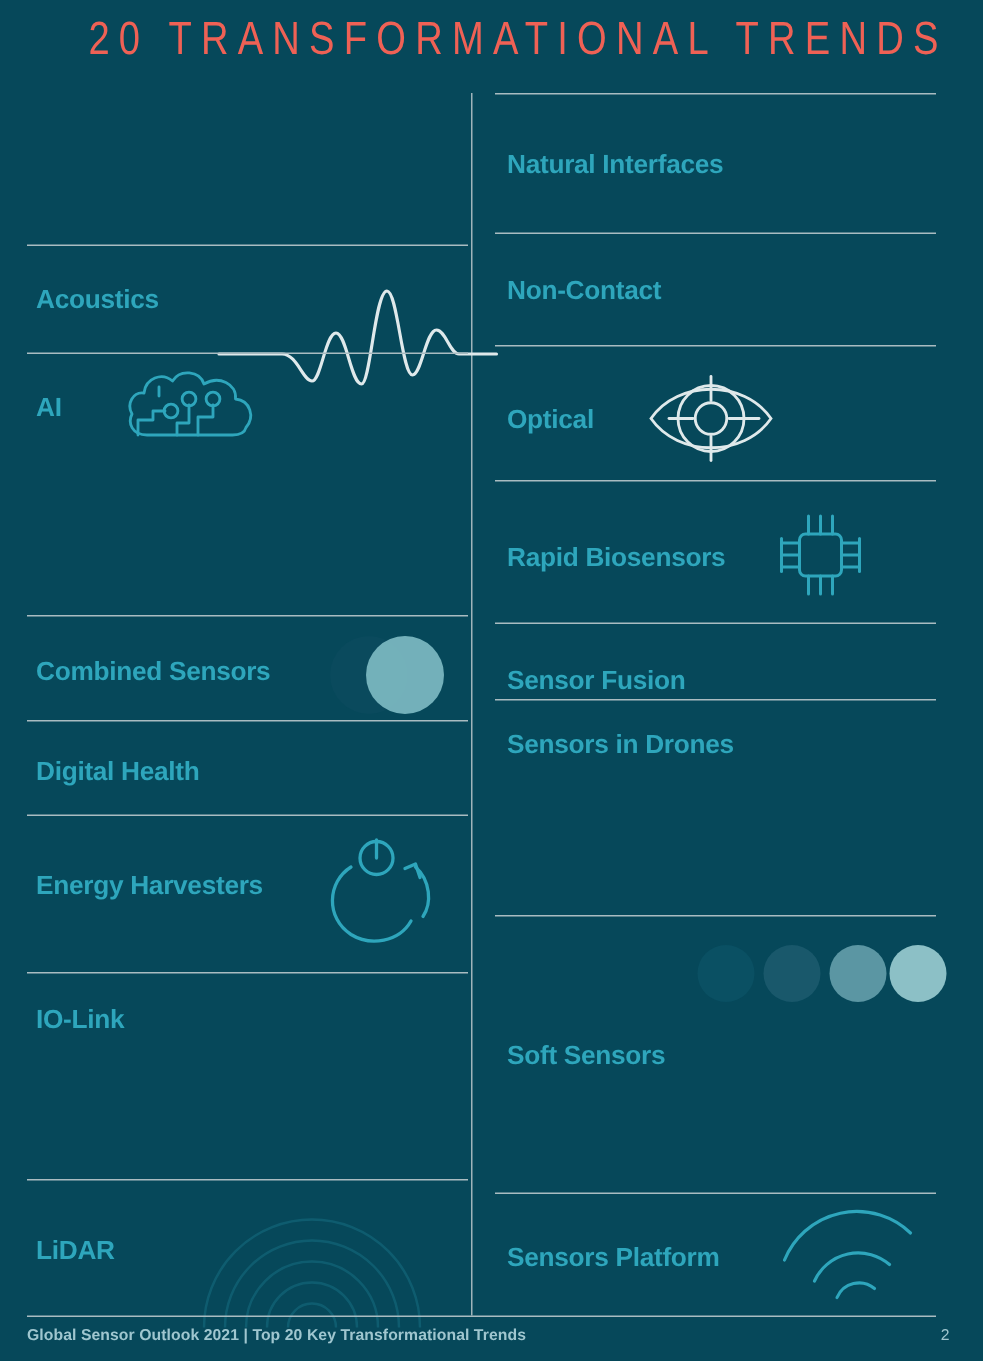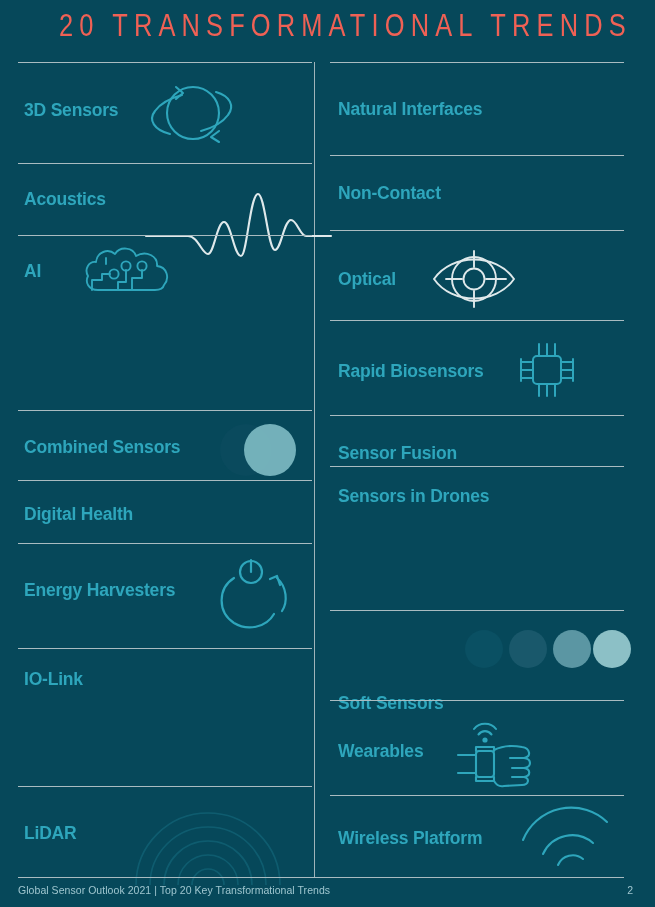--- a/index.html
+++ b/index.html
@@ -72,21 +72,21 @@
   #footer-rule {
     position:absolute;
     left:18px; top:877px;
     width:606px; height:1.4px;
     background:#a9bcc1;
   }
   #footer-left {
     position:absolute;
     left:18px; top:884px;
     font-size:10.5px;
-    font-weight:400;
+    font-weight:700;
     color:#9fc6cf;
     letter-spacing:0.05px;
     white-space:nowrap;
   }
   #footer-page {
     position:absolute;
     right:22px; top:884px;
     font-size:10.5px;
     color:#9fc6cf;
   }
@@ -95,34 +95,20 @@
 <body>
 
 <div id="page">
 
   <div id="title">20 TRANSFORMATIONAL TRENDS</div>
 
   <div id="vdiv"></div>
 
   <div class="col" id="col-left">
 
-    <div class="row" style="top:62px;height:101px;">
-      <span class="label" style="top:37px;">3D Sensors</span>
-      <span class="icon-wrap" style="left:128px;top:14px;">
-        <svg width="90" height="74" viewBox="0 0 90 74">
-          <g fill="none" stroke="#2ea6bc" stroke-width="2.1" stroke-linecap="round" stroke-linejoin="round">
-            <circle cx="47" cy="36" r="26"></circle>
-            <path d="M24 57 C8 53 2 43 9 34 C14 27 25 21 36 18"></path>
-            <path d="M70 15 C84 19 89 29 82 38 C77 45 66 51 55 54"></path>
-            <path d="M30 10 l7 6 l-7 6"></path>
-            <path d="M73 65 l-8 -5 l8 -6"></path>
-          </g>
-        </svg>
-      </span>
-    </div>
 
     <div class="row" style="top:163px;height:72px;">
       <span class="label" style="top:25px;">Acoustics</span>
       <span class="icon-wrap" style="left:128px;top:12px;">
         <svg width="185" height="80" viewBox="0 0 185 80">
           <path d="M0 60 L42 60 C52 60 56 78 62 78 C68 78 71 46 78 46 C85 46 88 80 95 80 C101 80 104 18 112 18 C119 18 122 74 129 74 C135 74 138 44 145 44 C151 44 154 60 160 60 L185 60" fill="none" stroke="#dfe9eb" stroke-width="2.1" stroke-linecap="round" stroke-linejoin="round"></path>
         </svg>
       </span>
     </div>
 
@@ -262,44 +248,23 @@
       <span class="icon-wrap" style="left:135px;top:18px;">
         <svg width="150" height="40" viewBox="0 0 150 40">
           <circle cx="19" cy="20" r="19" fill="#0a5063"></circle>
           <circle cx="63" cy="20" r="19" fill="#19586b"></circle>
           <circle cx="107" cy="20" r="19" fill="#5b96a3"></circle>
           <circle cx="147" cy="20" r="19" fill="#8cc0c6"></circle>
         </svg>
       </span>
     </div>
 
-    <div class="row" style="top:700px;height:95px;">
-      <span class="label" style="top:40px;">Wearables</span>
-      <span class="icon-wrap" style="left:120px;top:6px;">
-        <svg width="100" height="86" viewBox="0 0 100 86">
-          <g fill="none" stroke="#2ea6bc" stroke-width="2.1" stroke-linecap="round" stroke-linejoin="round">
-            <path d="M24 22 C29 15 41 15 46 22"></path>
-            <path d="M28.5 27.5 C32 23 38 23 41.5 27.5"></path>
-            <circle cx="35" cy="33" r="2.6" fill="#2ea6bc" stroke="none"></circle>
-            <rect x="26" y="44" width="18" height="26" rx="3"></rect>
-            <path d="M26 48 L8 48"></path>
-              <path d="M26 66 L8 66"></path>
-            <path d="M26 44 L26 40 L44 40 L44 44"></path>
-            <path d="M26 70 L26 74 L44 74 L44 70"></path>
-            <path d="M44 43 C52 39 62 38 72 40 C80 41 82 50 74 51 L60 51"></path>
-            <path d="M74 51 C82 52 82 60 74 61 L62 61"></path>
-            <path d="M74 61 C81 62 81 69 74 70 L62 70"></path>
-            <path d="M74 70 C80 71 79 78 72 78 L54 79 C48 80 46 77 44 74"></path>
-          </g>
-        </svg>
-      </span>
-    </div>
 
     <div class="row" style="top:795px;height:82px;">
-      <span class="label" style="top:32px;">Wireless Platform</span>
+      <span class="label" style="top:32px;">Sensors Platform</span>
       <span class="icon-wrap" style="left:190px;top:18px;">
         <svg width="90" height="52" viewBox="0 0 90 52">
           <g fill="none" stroke="#2ea6bc" stroke-width="2.1" stroke-linecap="round">
             <path d="M3 26 A52 52 0 0 1 87 8"></path>
             <path d="M23 40 A32 32 0 0 1 73 29"></path>
             <path d="M38 51 A16 16 0 0 1 63 45"></path>
           </g>
         </svg>
       </span>
     </div>

